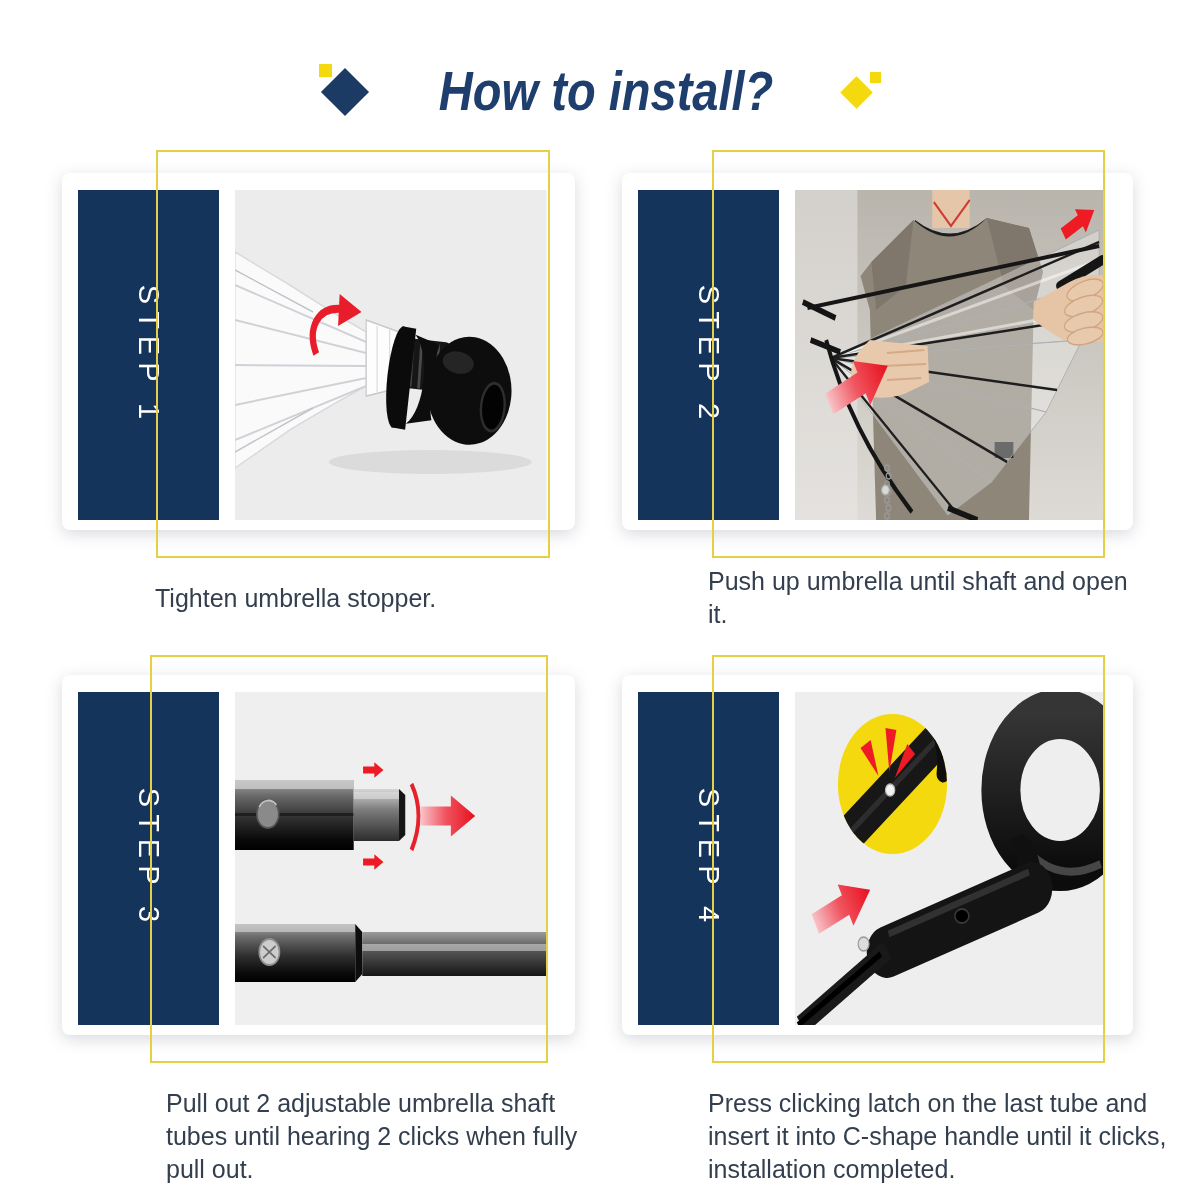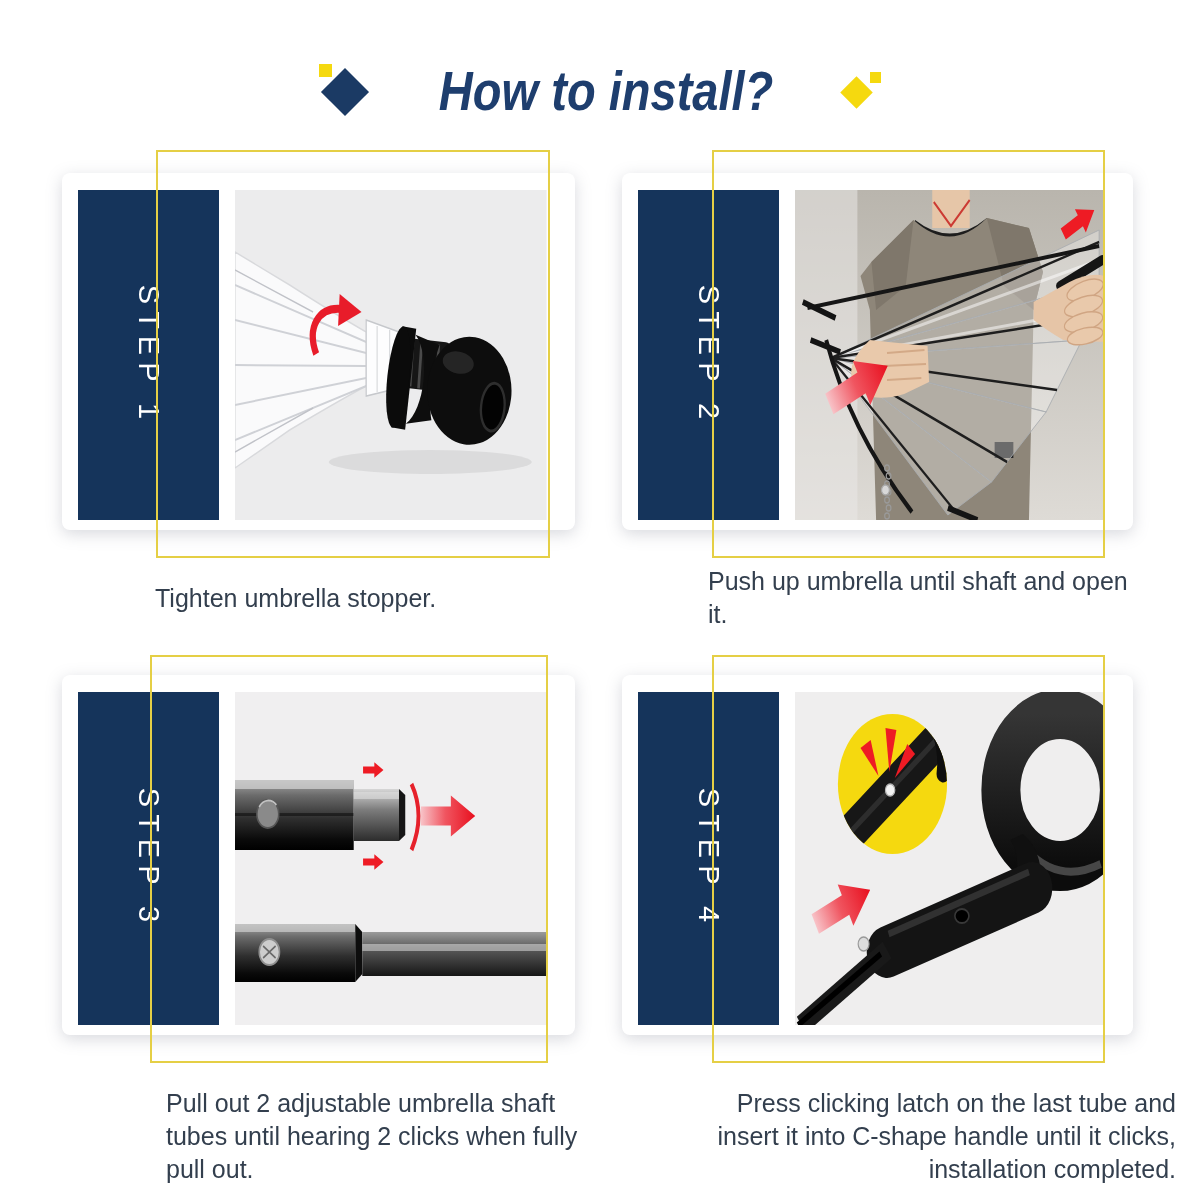--- a/index.html
+++ b/index.html
@@ -39,21 +39,21 @@
   .c1{left:62px; top:173px;width:513px;height:357px;}
   .t1{left:155px;top:546px;width:420px;margin-top:36px;}
   .f2{left:712px;top:150px;width:393px;height:408px;}
   .c2{left:622px;top:173px;width:511px;height:357px;}
   .t2{left:708px;top:565px;width:424px;}
   .f3{left:150px;top:655px;width:398px;height:408px;}
   .c3{left:62px; top:675px;width:513px;height:360px;}
   .t3{left:146px;top:1087px;width:424px;margin-left:20px;}
   .f4{left:712px;top:655px;width:393px;height:408px;}
   .c4{left:622px;top:675px;width:511px;height:360px;}
-  .t4{left:708px;top:1087px;width:468px;text-align:right;}
+  .t4{left:708px;top:1087px;width:468px;}
 </style>
 </head>
 <body>
 
 <svg width="0" height="0" style="position:absolute" aria-hidden="true">
   <defs>
     <path id="arw" d="M0,8 L32,8 L32,17 L58,0 L32,-17 L32,-8 L0,-8 Z"></path>
     <linearGradient id="redfade" x1="0" y1="0" x2="1" y2="0">
       <stop offset="0" stop-color="#f8c3c8"></stop>
         <stop offset="0.45" stop-color="#f05560"></stop>

